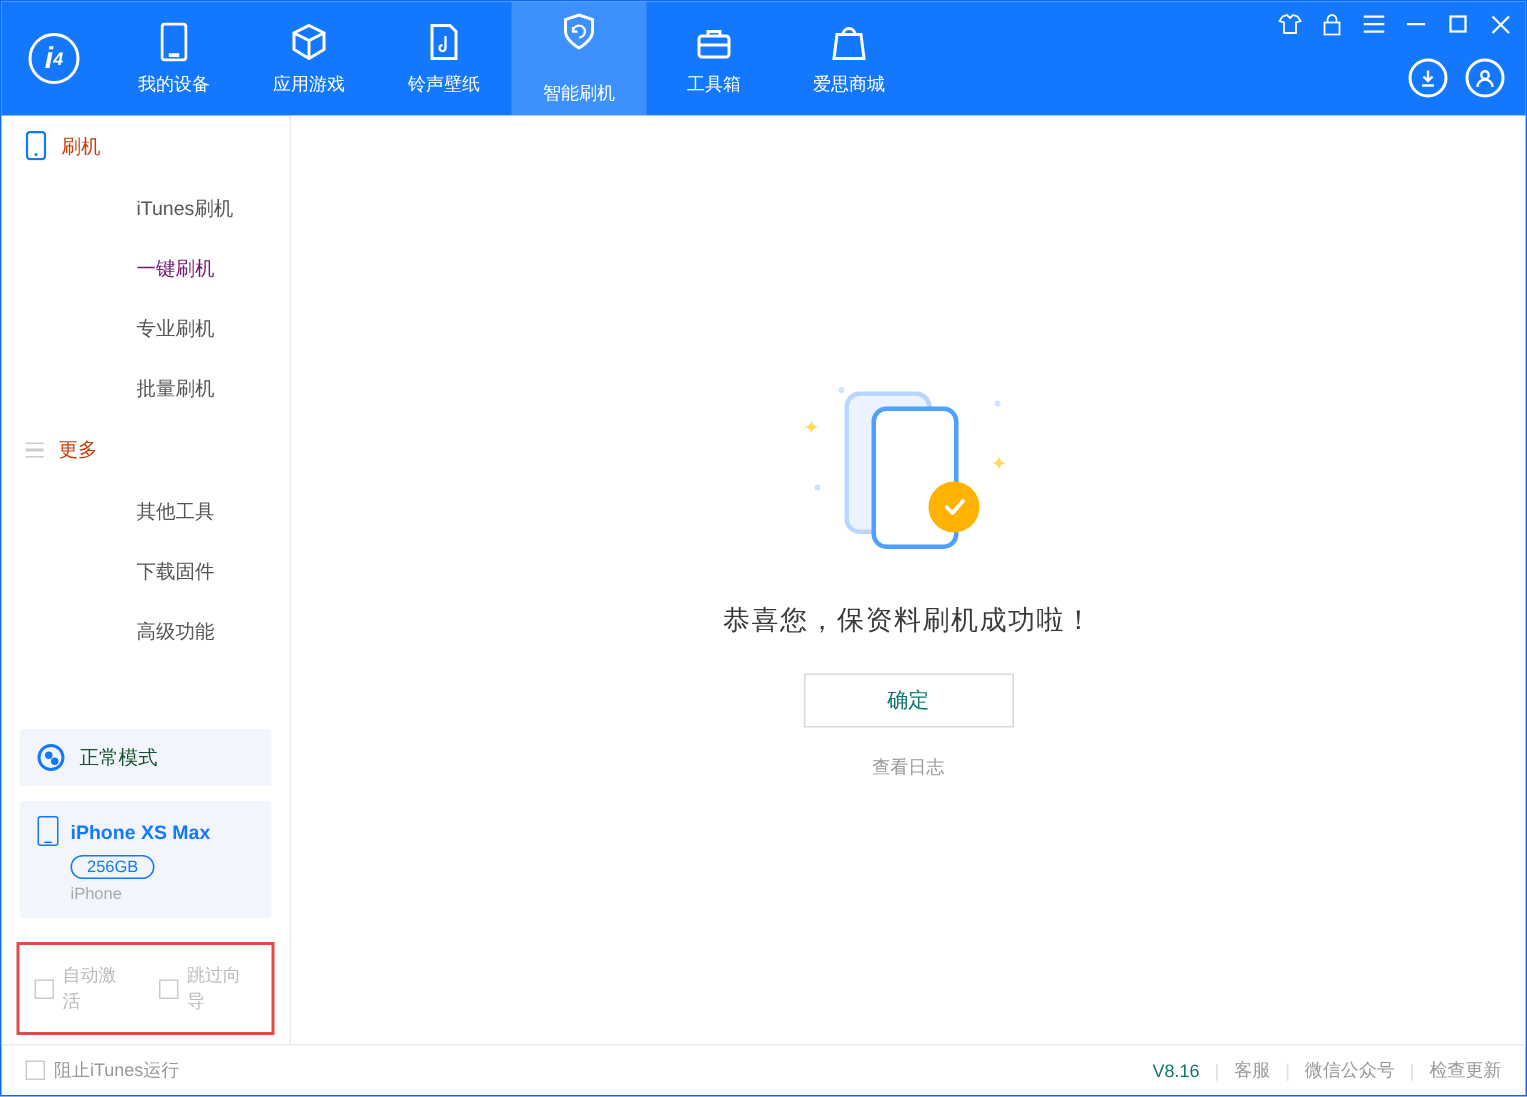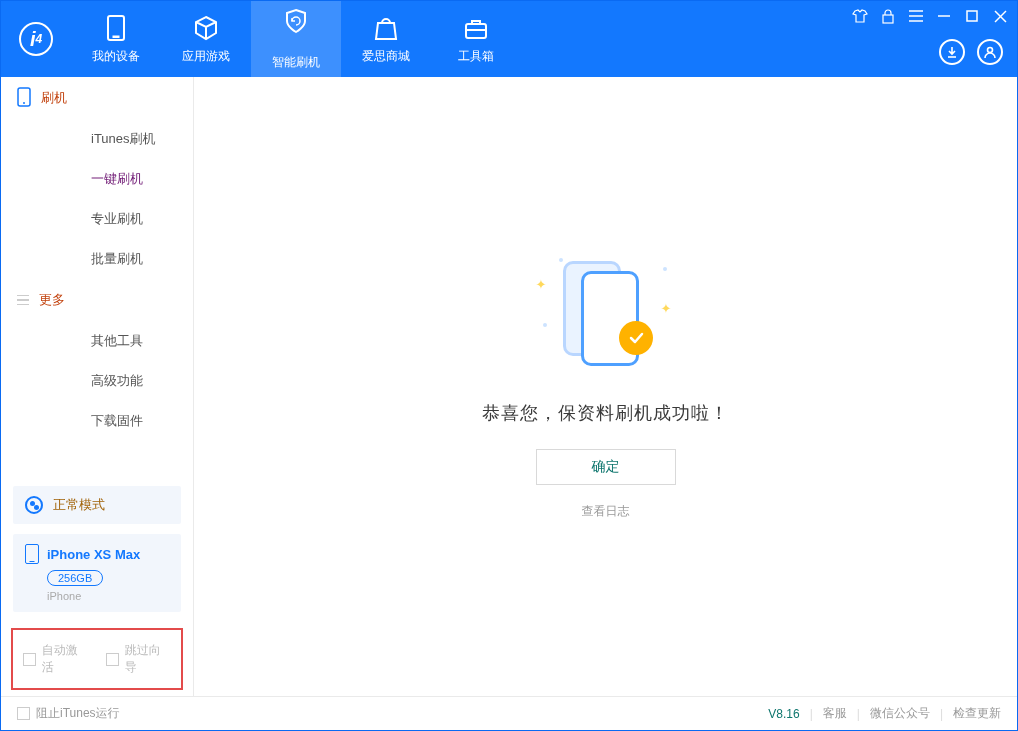--- a/index.html
+++ b/index.html
@@ -20,21 +20,21 @@
 .titlebar-icons .tbi{width:18px;height:18px;display:flex;align-items:center;justify-content:center;cursor:pointer;color:#fff;}
 .header-right{position:absolute;right:14px;bottom:12px;display:flex;gap:12px;align-items:center;}
 .header-right .circ{width:26px;height:26px;border:2px solid #fff;border-radius:50%;display:flex;align-items:center;justify-content:center;cursor:pointer;}
 .body{flex:1;display:flex;overflow:hidden;}
 .sidebar{width:193px;border-right:1px solid #eaeaea;display:flex;flex-direction:column;background:#fff;}
 .side-section-hdr{display:flex;align-items:center;height:42px;padding:0 16px;font-size:13px;color:#c2410c;gap:10px;}
 .side-items{display:flex;flex-direction:column;margin-left:36px;}
 .side-item{height:40px;display:flex;align-items:center;padding-left:54px;font-size:13px;color:#555;cursor:pointer;}
 .side-item.active{color:#701a75;}
 .side-spacer{flex:1;}
-.mode-panel{margin:0 12px 10px 12px;background:#f2f6fc;border-radius:2px;padding:10px 12px;display:flex;align-items:center;gap:10px;font-size:13px;color:#a16207;}
+.mode-panel{margin:0 12px 10px 12px;background:#f2f6fc;border-radius:2px;padding:10px 12px;display:flex;align-items:center;gap:10px;font-size:13px;color:#14532d;}
 .mode-icon{width:18px;height:18px;border:2px solid #1378fe;border-radius:50%;position:relative;}
 .mode-icon::before,.mode-icon::after{content:"";position:absolute;background:#1378fe;border-radius:50%;}
 .mode-icon::before{width:5px;height:5px;left:3px;top:3px;}
 .mode-icon::after{width:5px;height:5px;right:2px;bottom:2px;}
 .device-panel{margin:0 12px 10px 12px;background:#f2f6fc;border-radius:2px;padding:10px 12px;font-size:12px;color:#333;}
 .device-row1{display:flex;align-items:center;gap:8px;font-weight:bold;color:#1378fe;font-size:13px;}
 .device-badge{display:inline-block;border:1px solid #1378fe;border-radius:10px;padding:1px 10px;color:#1378fe;font-size:11px;margin-top:6px;margin-left:22px;}
 .device-sub{color:#aaa;font-size:11px;margin-top:4px;margin-left:22px;}
 .checkbox-row{border:2px solid #e34b4b;margin:6px 10px 6px 10px;padding:12px 10px;display:flex;gap:18px;align-items:center;}
 .chk{display:flex;align-items:center;gap:6px;color:#bbb;font-size:12px;cursor:pointer;}
@@ -85,48 +85,57 @@
         <span>我的设备</span>
       </div>
       <div class="nav-item">
         <span class="nav-icon">
             <svg width="26" height="26" viewBox="0 0 26 26">
               <path d="M13 2 L23 7 L23 18 L13 24 L3 18 L3 7 Z M3 7 L13 12 L23 7 M13 12 L13 24" fill="none" stroke-width="2"></path>
             </svg>
           </span>
         <span>应用游戏</span>
       </div>
+      <div class="nav-item">
+        <span class="nav-icon">
+            <svg width="22" height="26" viewBox="0 0 22 26">
+              <path d="M3 2 L15 2 L19 6 L19 24 L3 24 Z" fill="none" stroke-width="2"></path>
+              <path d="M12 9 L12 17 A2 2 0 1 1 10 15" fill="none" stroke-width="1.5"></path>
+            </svg>
+          </span>
+        <span>铃声壁纸</span>
+      </div>
       <div class="nav-item active">
         <span class="nav-icon">
             <svg width="26" height="26" viewBox="0 0 26 26">
               <path d="M13 2 L22 5 L22 13 C22 19 13 24 13 24 C13 24 4 19 4 13 L4 5 Z" fill="none" stroke-width="2"></path>
               <path d="M9 13 A4 4 0 1 1 13 17" fill="none" stroke-width="1.5"></path>
               <path d="M9 10 L9 13 L12 13" fill="none" stroke-width="1.5"></path>
             </svg>
           </span>
         <span>智能刷机</span>
       </div>
       <div class="nav-item">
         <span class="nav-icon">
-            <svg width="24" height="26" viewBox="0 0 24 26">
-              <path d="M4 8 L20 8 L22 24 L2 24 Z" fill="none" stroke-width="2"></path>
-              <path d="M8 8 A4 4 0 1 1 16 8" fill="none" stroke-width="2"></path>
-            </svg>
-          </span>
-        <span>爱思商城</span>
-      </div>
-      <div class="nav-item">
-        <span class="nav-icon">
             <svg width="26" height="24" viewBox="0 0 26 24">
               <rect x="3" y="8" width="20" height="14" rx="2" fill="none" stroke-width="2"></rect>
               <path d="M9 8 L9 5 L17 5 L17 8" fill="none" stroke-width="2"></path>
               <line x1="3" y1="14" x2="23" y2="14" stroke-width="2"></line>
             </svg>
           </span>
         <span>工具箱</span>
+      </div>
+      <div class="nav-item">
+        <span class="nav-icon">
+            <svg width="24" height="26" viewBox="0 0 24 26">
+              <path d="M4 8 L20 8 L22 24 L2 24 Z" fill="none" stroke-width="2"></path>
+              <path d="M8 8 A4 4 0 1 1 16 8" fill="none" stroke-width="2"></path>
+            </svg>
+          </span>
+        <span>爱思商城</span>
       </div>
     </div>
 
     <div class="titlebar-icons">
       <span class="tbi">
           <svg width="16" height="14" viewBox="0 0 16 14">
             <path d="M3 2 L6 1 L8 3 L10 1 L13 2 L15 5 L12 6 L12 13 L4 13 L4 6 L1 5 Z" fill="none" stroke="#fff" stroke-width="1.2"></path>
           </svg>
         </span>
       <span class="tbi">
@@ -194,22 +203,22 @@
       <div class="side-section-hdr">
         <span class="hamb">
             <span></span>
             <span></span>
             <span></span>
           </span>
         <span>更多</span>
       </div>
       <div class="side-items">
         <div class="side-item">其他工具</div>
+        <div class="side-item">下载固件</div>
         <div class="side-item">高级功能</div>
-        <div class="side-item">下载固件</div>
       </div>
       <div class="side-spacer"></div>
       <div class="mode-panel">
         <span class="mode-icon"></span>
         <span>正常模式</span>
       </div>
       <div class="device-panel">
         <div class="device-row1">
           <span class="phone-icon-sm"></span>
           <span>iPhone XS Max</span>

